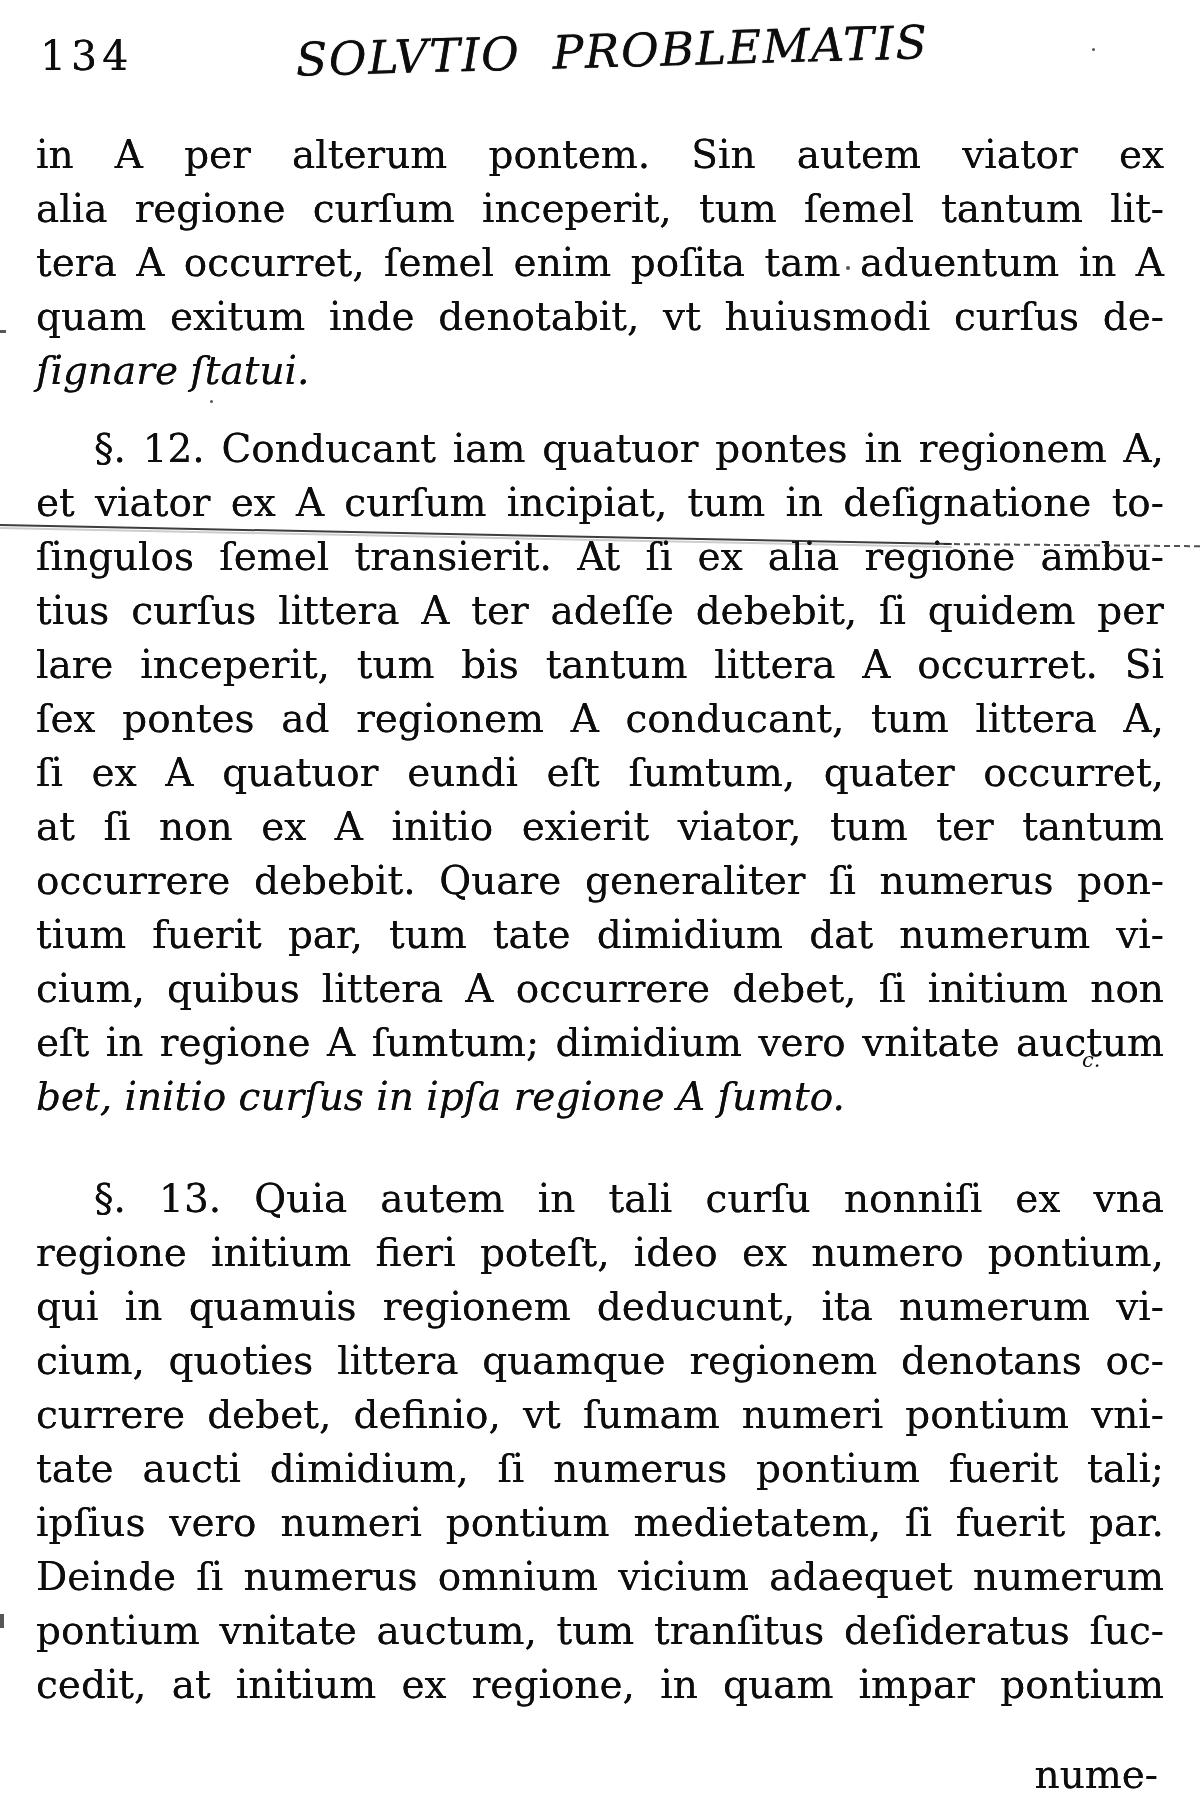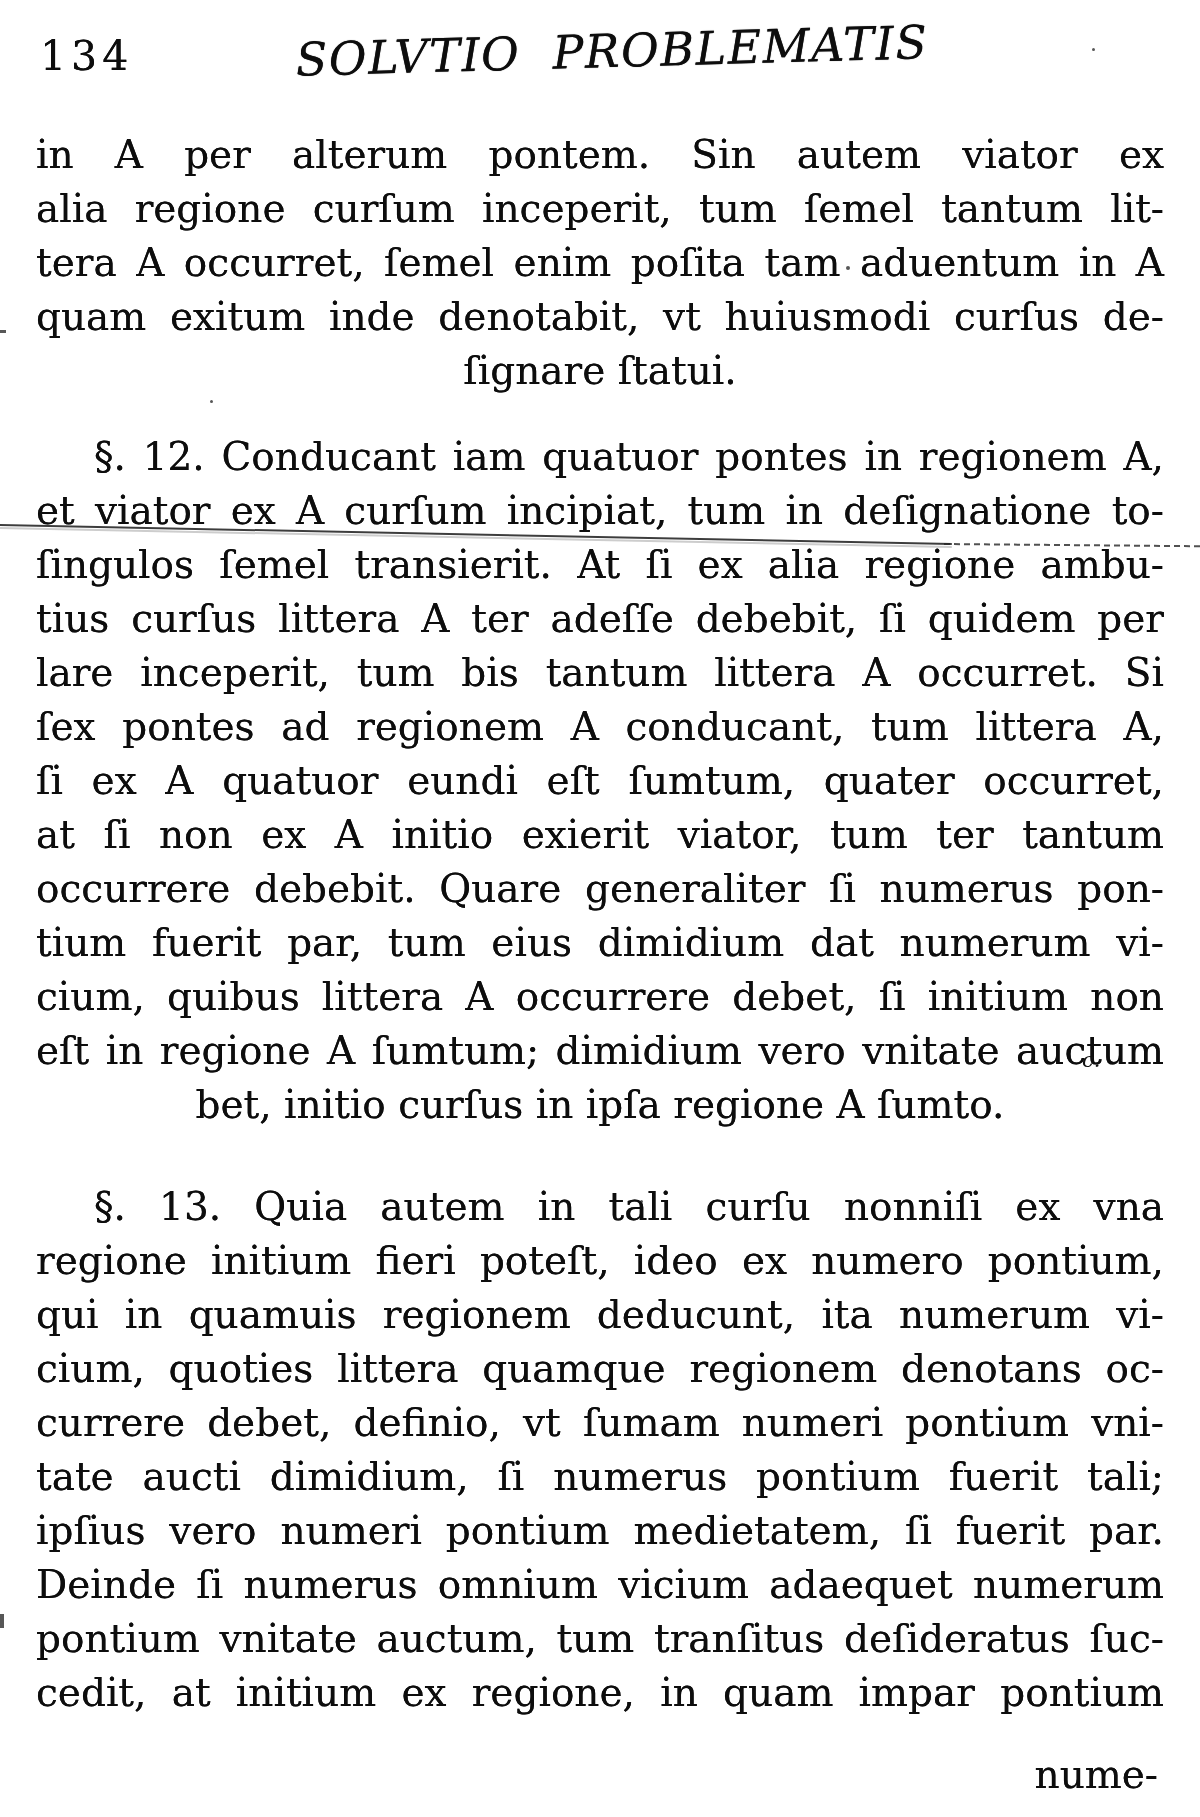--- a/index.html
+++ b/index.html
@@ -27,28 +27,28 @@
     font-size: 46px; letter-spacing: 1.5px; word-spacing: 16px;
     white-space: nowrap;
     text-shadow: 0 0 0.7px rgba(0,0,0,0.9);
   }
 
   
   .body-text {
     position: absolute; top: 128px; left: 36px; width: 1128px;
   }
   .para { margin: 0; }
-  .para + .para { margin-top: 32px; }
+  .para + .para { margin-top: 24px; }
   .para:nth-child(3) { margin-top: 48px; }
   .line {
     height: 54px; line-height: 54px; font-size: 39px;
     text-shadow: 0 0 0.6px rgba(0,0,0,0.85);
   }
   .line.j { text-align: justify; text-align-last: justify; }
-  .line.l { text-align: center; }
+  .line.l { text-align: left; font-style: italic; }
   .line.indent { text-indent: 58px; }
 
   
   .catchword {
     position: absolute; top: 1748px; right: 42px;
     font-size: 39px; line-height: 54px;
     text-shadow: 0 0 0.6px rgba(0,0,0,0.85);
   }
 
   
@@ -99,21 +99,21 @@
       <div class="para">
         <div class="line j indent">§. 12. Conducant iam quatuor pontes in regionem A,</div>
         <div class="line j">et viator ex A curſum incipiat, tum in deſignatione to-</div>
         <div class="line j">ſingulos ſemel transierit.  At ſi ex alia regione ambu-</div>
         <div class="line j">tius curſus littera A ter adeſſe debebit, ſi quidem per</div>
         <div class="line j">lare inceperit, tum bis tantum littera A occurret.  Si</div>
         <div class="line j">ſex pontes ad regionem A conducant, tum littera A,</div>
         <div class="line j">ſi ex A quatuor eundi eſt ſumtum, quater occurret,</div>
         <div class="line j">at ſi non ex A initio exierit viator, tum ter tantum</div>
         <div class="line j">occurrere debebit.  Quare generaliter ſi numerus pon-</div>
-        <div class="line j">tium fuerit par, tum eius dimidium dat numerum vi-</div>
+        <div class="line j">tium fuerit par, tum tate dimidium dat numerum vi-</div>
         <div class="line j">cium, quibus littera A occurrere debet, ſi initium non</div>
         <div class="line j">eſt in regione A ſumtum; dimidium vero vnitate auctum</div>
         <div class="line l">bet, initio curſus in ipſa regione A ſumto.</div>
       </div>
       <div class="para">
         <div class="line j indent">§. 13. Quia autem in tali curſu nonniſi ex vna</div>
         <div class="line j">regione initium fieri poteſt, ideo ex numero pontium,</div>
         <div class="line j">qui in quamuis regionem deducunt, ita numerum vi-</div>
         <div class="line j">cium, quoties littera quamque regionem denotans oc-</div>
         <div class="line j">currere debet, definio, vt ſumam numeri pontium vni-</div>

